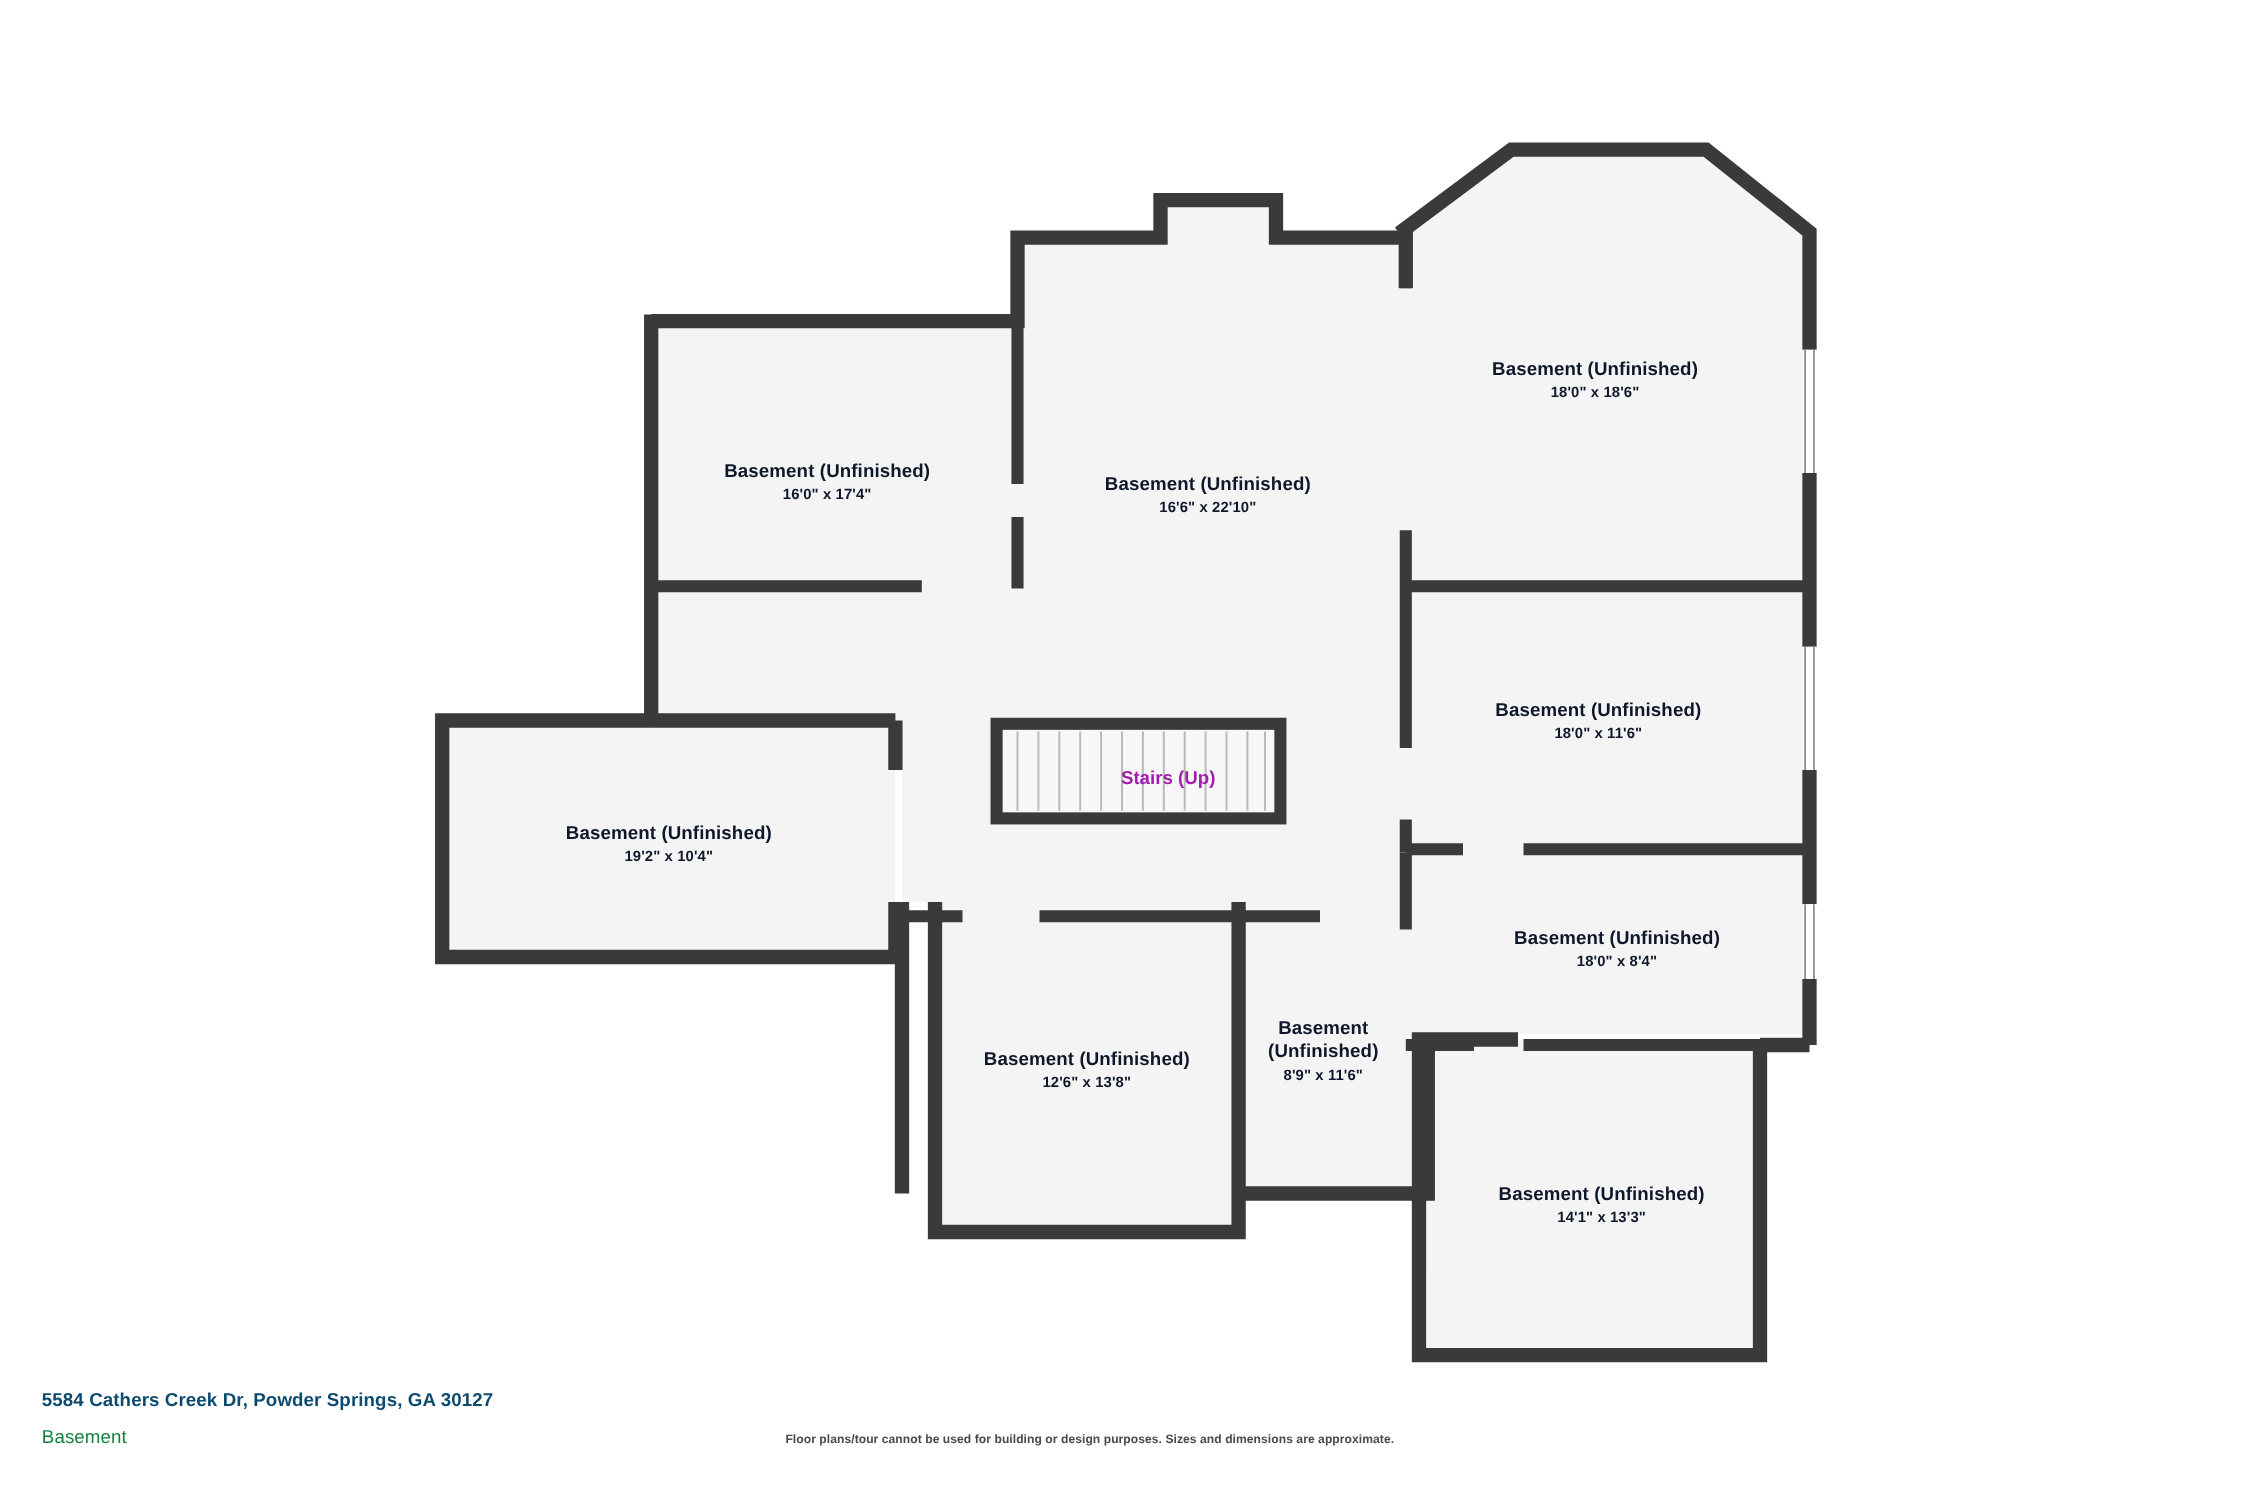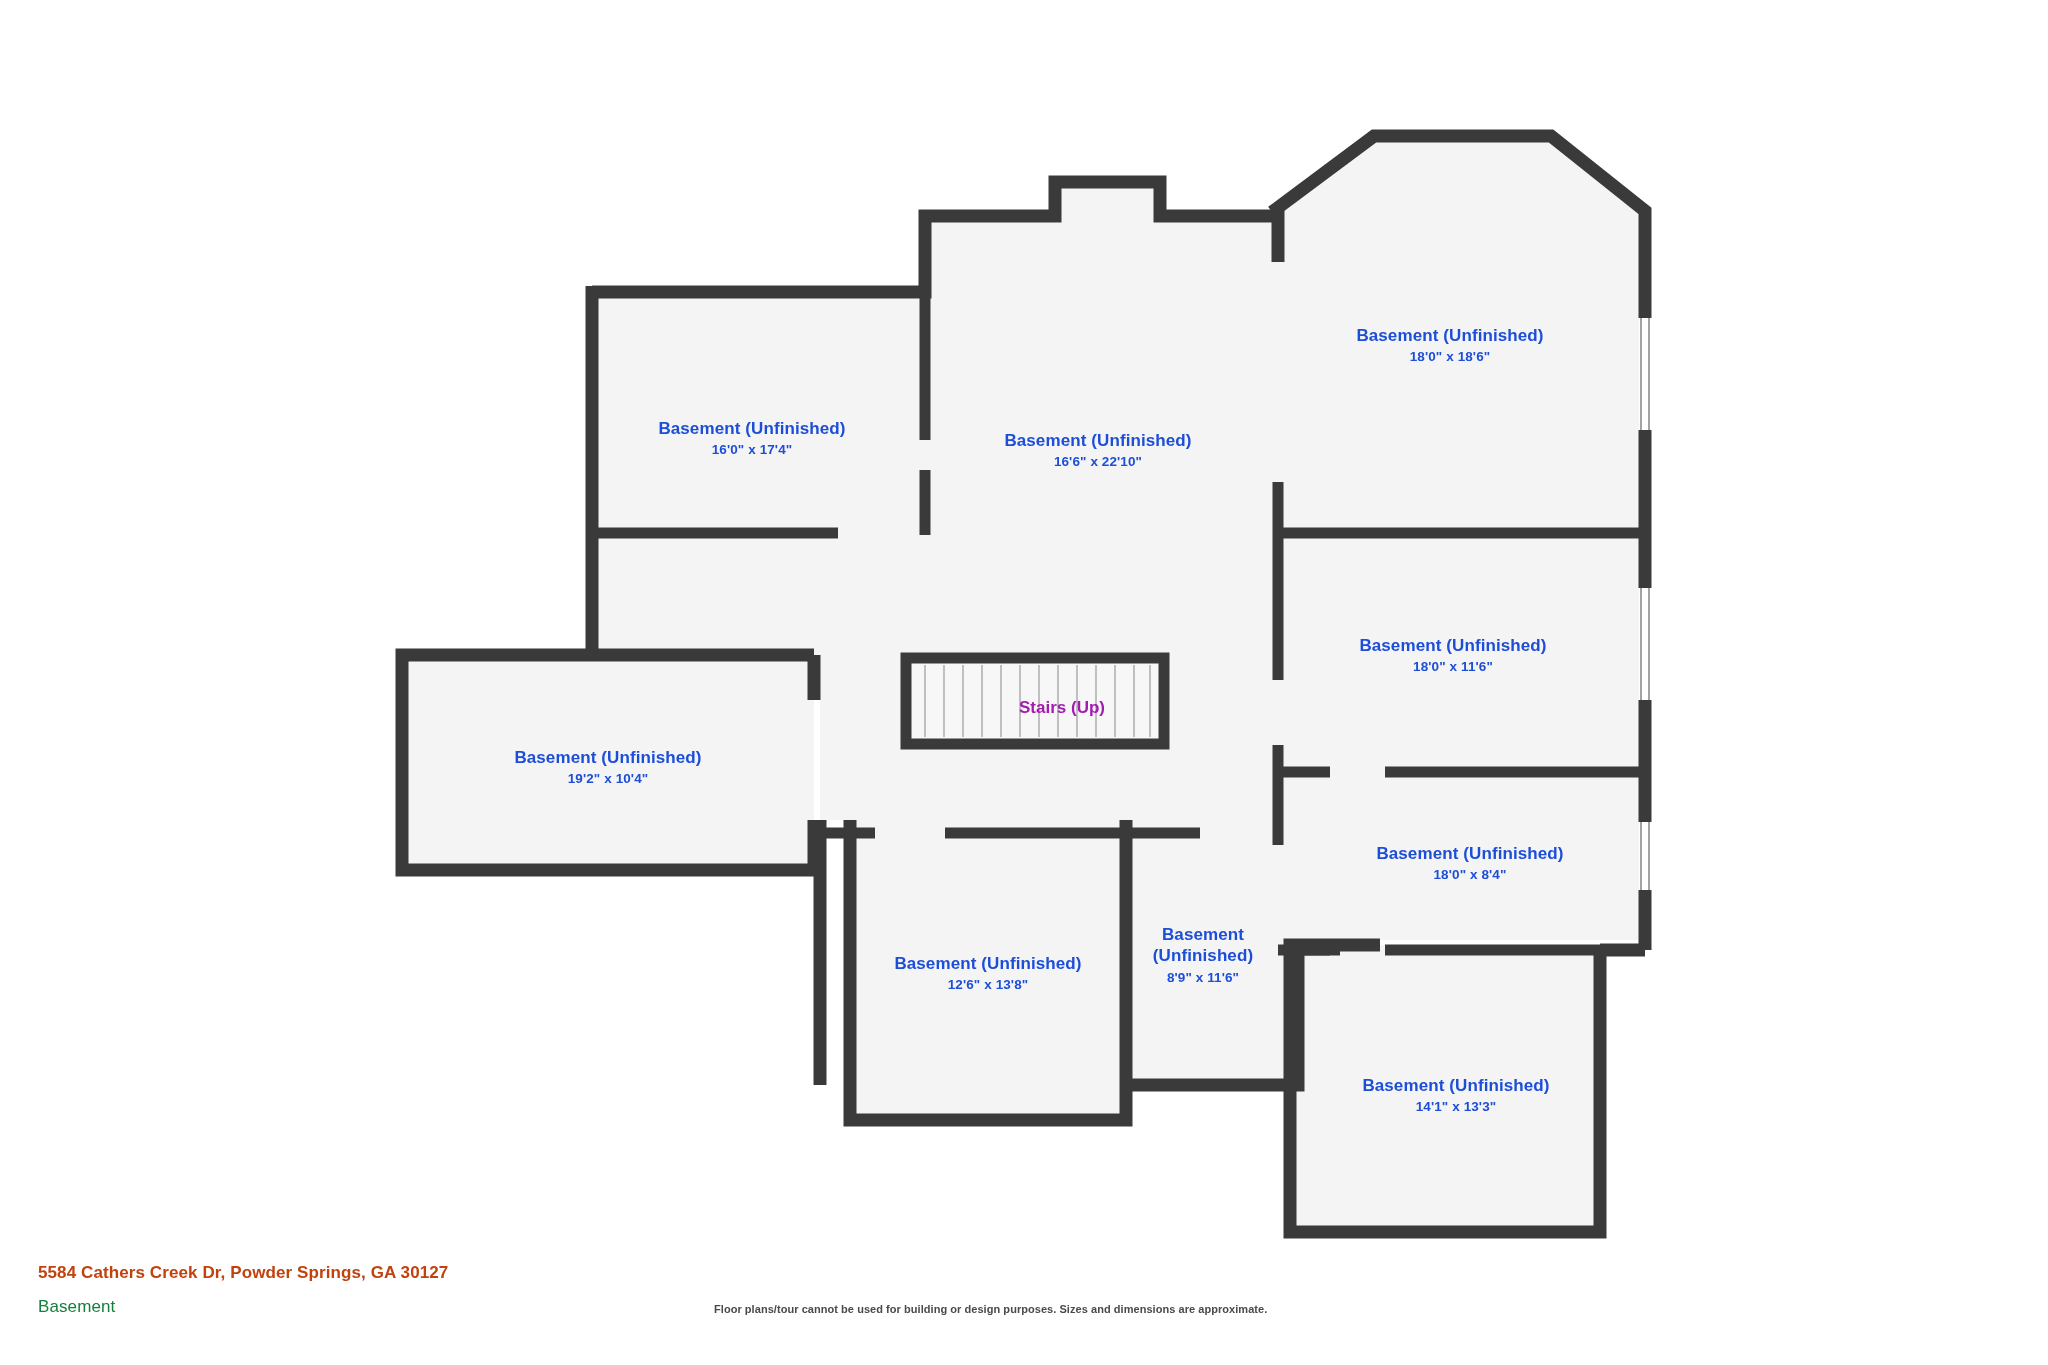--- a/index.html
+++ b/index.html
@@ -25,21 +25,21 @@
     position: absolute;
     left: 0;
     top: 0;
     width: 2048px;
     height: 1365px;
     display: block;
   }
   .room-label {
     position: absolute;
     text-align: center;
-    color: #1d4ed8;
+    color: #0f172a;
     transform: translate(-50%, -50%);
     pointer-events: none;
     white-space: nowrap;
   }
   .room-label .rl-name {
     font-size: 17px;
     font-weight: bold;
     line-height: 1.25;
     letter-spacing: 0.1px;
   }
@@ -66,21 +66,21 @@
     bottom: 0;
     width: 2048px;
     height: 120px;
   }
   #address-line {
     position: absolute;
     left: 38px;
     top: 18px;
     font-size: 17px;
     font-weight: bold;
-    color: #c2410c;
+    color: #0c4a6e;
     letter-spacing: 0.1px;
   }
   #floor-name {
     position: absolute;
     left: 38px;
     top: 52px;
     font-size: 17px;
     font-weight: normal;
     color: #15803d;
     letter-spacing: 0.1px;

